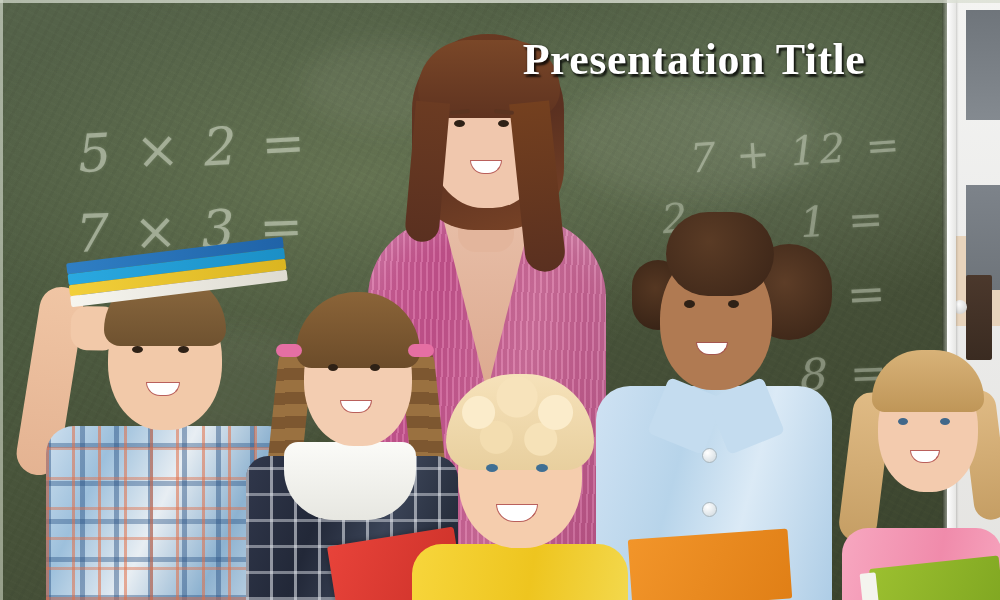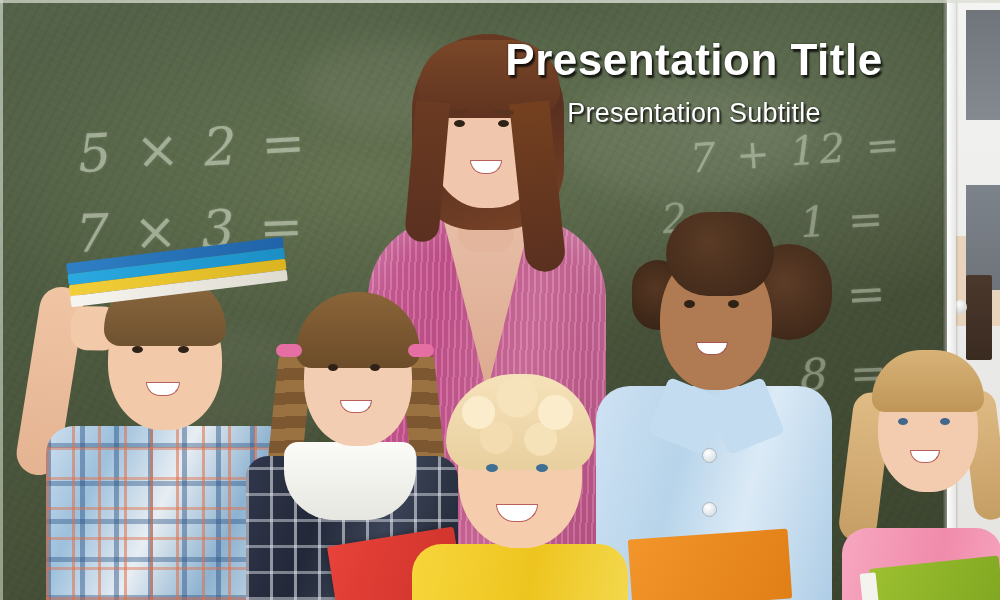--- a/index.html
+++ b/index.html
@@ -212,21 +212,21 @@
   #girl-pink .pig-r { position:absolute; left:126px; top:50px; width:34px; height:130px; border-radius:18px;
       background:linear-gradient(180deg,#e0bb85,#c59e64); transform:rotate(-7deg);}
   #girl-pink .e1 { left:56px;  top:78px; width:10px; height:7px; background:#41688a;}
   #girl-pink .e2 { left:98px;  top:78px; width:10px; height:7px; background:#41688a;}
   #girl-pink .m  { left:68px; top:110px; width:30px; height:13px; background:#fff; border:1px solid #b9605c; border-radius:0 0 16px 16px;}
   .green-book { position:absolute; left:30px; top:222px; width:130px; height:62px;
       background:linear-gradient(120deg,#9cc030,#7fa621); border-radius:3px; transform:rotate(-6deg);}
   .green-book .pg { position:absolute; left:-10px; top:4px; width:16px; height:54px; background:#f4f4ee; border-radius:2px;}
 
   
-  .text-block { position:absolute; right:36px; top:36px; width:540px; text-align:center; z-index:60; }
+  .text-block { position:absolute; right:36px; top:36px; width:540px; text-align:center; z-index:60;font-family:Liberation Serif, serif; }
   #title {
     font-size:44px; font-weight:bold; color:#ffffff; line-height:1.08;
     letter-spacing:.5px;
     text-shadow:2px 3px 2px rgba(0,0,0,.75), 0 0 2px rgba(0,0,0,.55);
   }
   #subtitle {
     margin-top:14px; font-size:27px; font-weight:normal; color:#ffffff;
     letter-spacing:.2px;
     text-shadow:2px 2px 2px rgba(0,0,0,.70), 0 0 2px rgba(0,0,0,.5);
   }
@@ -349,16 +349,15 @@
       <div class="eye e2"></div>
       <div class="mouth m"></div>
     </div>
 
     <div class="trim-top"></div>
     <div class="trim-left"></div>
   </div>
 
   <div class="text-block">
     <div id="title">Presentation Title</div>
-    <div id="subtitle">Presentation Subtitle</div>
   </div>
 
 </div>
 
 </body></html>

